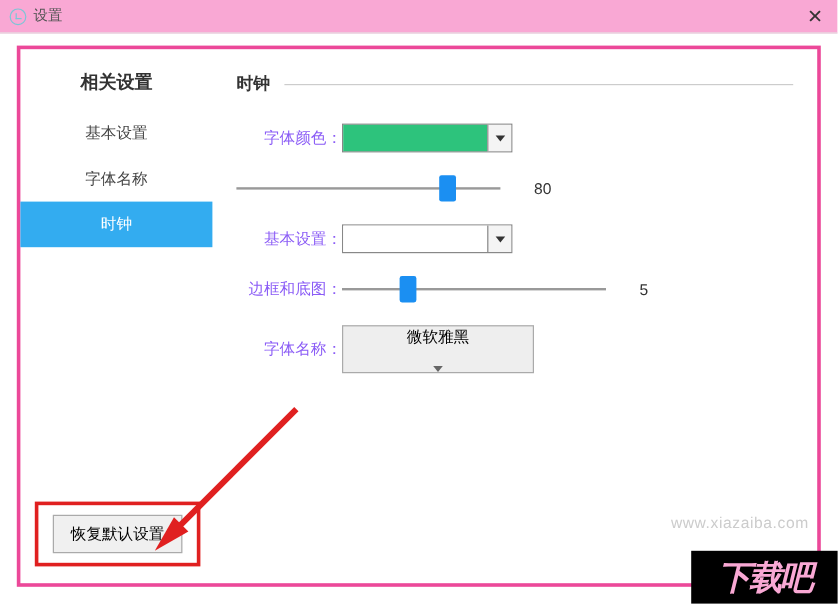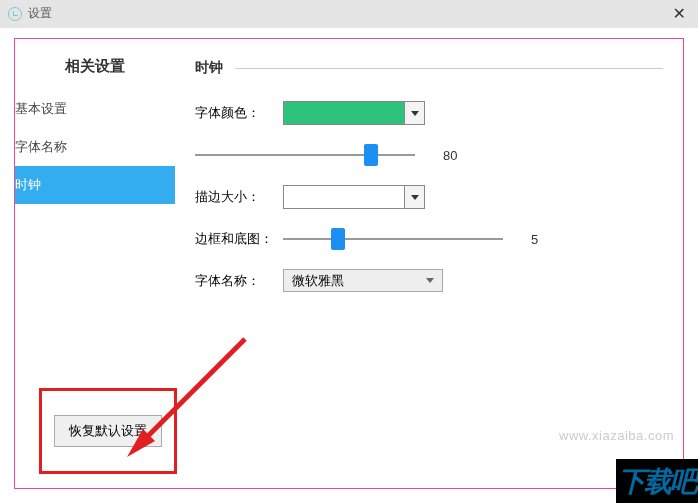--- a/index.html
+++ b/index.html
@@ -10,21 +10,21 @@
       width: 698px;
       height: 503px;
       overflow: hidden;
     }
     .titlebar {
       height: 28px;
       display: flex;
       align-items: center;
       padding: 0 8px;
       border-bottom: 1px solid #e5e5e5;
-      background: #e5e5e5;
+      background: #f9a8d4;
     }
     .titlebar .icon {
       width: 14px; height: 14px;
       border: 1.5px solid #7cc6d6;
       border-radius: 50%;
       margin-right: 6px;
       position: relative;
     }
     .titlebar .icon::after {
       content: '';
@@ -39,51 +39,52 @@
     .titlebar .close {
       margin-left: auto;
       font-size: 16px;
       color: #333;
       cursor: pointer;
       padding: 0 4px;
     }
     .outer {
       position: absolute;
       top: 38px; left: 14px; right: 14px; bottom: 14px;
-      border: 1px solid #ec4899;
+      border: 3px solid #ec4899;
     }
     .sidebar {
       position: absolute;
       left: 0; top: 0; bottom: 0;
       width: 160px;
       display: flex;
       flex-direction: column;
     }
     .sidebar-title {
       text-align: center;
       font-size: 15px;
       font-weight: bold;
       color: #333;
       padding: 18px 0 14px;
     }
     .sidebar-item {
+      text-align: center;
       padding: 10px 0;
       color: #444;
       cursor: pointer;
       font-size: 13px;
     }
     .sidebar-item.active {
       background: #33acf0;
       color: #fff;
     }
     .restore-wrap {
       position: absolute;
-      left: 24px; bottom: 14px;
+      left: 12px; bottom: 14px;
       border: 3px solid #e02020;
-      padding: 24px 12px;
+      padding: 8px 12px;
     }
     .restore-btn {
       background: #f0f0f0;
       border: 1px solid #aaa;
       padding: 6px 14px;
       font-family: inherit;
       font-size: 13px;
       cursor: pointer;
     }
     .content {
@@ -106,21 +107,22 @@
       background: #ccc;
       margin-left: 12px;
     }
     .row {
       display: flex;
       align-items: center;
       margin-bottom: 20px;
     }
     .row-label {
       width: 88px;
-      color: #000000;
+      color: #8b5cf6;
+      text-align: right;
     }
     .color-combo {
       display: inline-flex;
       border: 1px solid #888;
       height: 24px;
     }
     .color-swatch {
       width: 120px;
     }
     .swatch-green { background: #2dc37c; }
@@ -160,48 +162,49 @@
       transform: translate(-50%, -50%);
       cursor: pointer;
     }
     .slider-value {
       margin-left: 28px;
       color: #333;
       text-align: center;
     }
     .font-select {
       width: 160px;
-      height: 23px;
+      height: 40px;
       border: 1px solid #aaa;
       background: #eee;
       display: flex;
       align-items: center;
       padding: 0 8px;
       justify-content: space-between;
       cursor: pointer;
+      flex-direction: column;
     }
     .arrow {
       position: absolute;
       pointer-events: none;
     }
     .watermark {
       position: absolute;
       right: 24px; bottom: 60px;
       color: #ccc;
       font-size: 13px;
       letter-spacing: 0.5px;
     }
     .logo {
       position: absolute;
       right: 0; bottom: 0;
       background: #000;
-      color: #0369a1;
+      color: #f9a8d4;
       font-weight: bold;
       font-style: italic;
-      padding: 4px 2px 2px;
+      padding: 4px 22px 2px;
       font-size: 28px;
       letter-spacing: -2px;
     }
   </style>
 </head>
 <body>
 
 <div class="titlebar">
   <span class="icon"></span>
   <span class="title">设置</span>
@@ -238,21 +241,21 @@
 
     <div class="row">
       <div class="slider">
         <div class="slider-track"></div>
         <div class="slider-thumb" style="left:80%"></div>
       </div>
       <span class="slider-value">80</span>
     </div>
 
     <div class="row">
-      <span class="row-label">描边大小：</span>
+      <span class="row-label">基本设置：</span>
       <div class="color-combo">
         <div class="color-swatch swatch-white"></div>
         <div class="color-drop">
             <span class="caret"></span>
           </div>
       </div>
     </div>
 
     <div class="row">
       <span class="row-label">边框和底图：</span>

